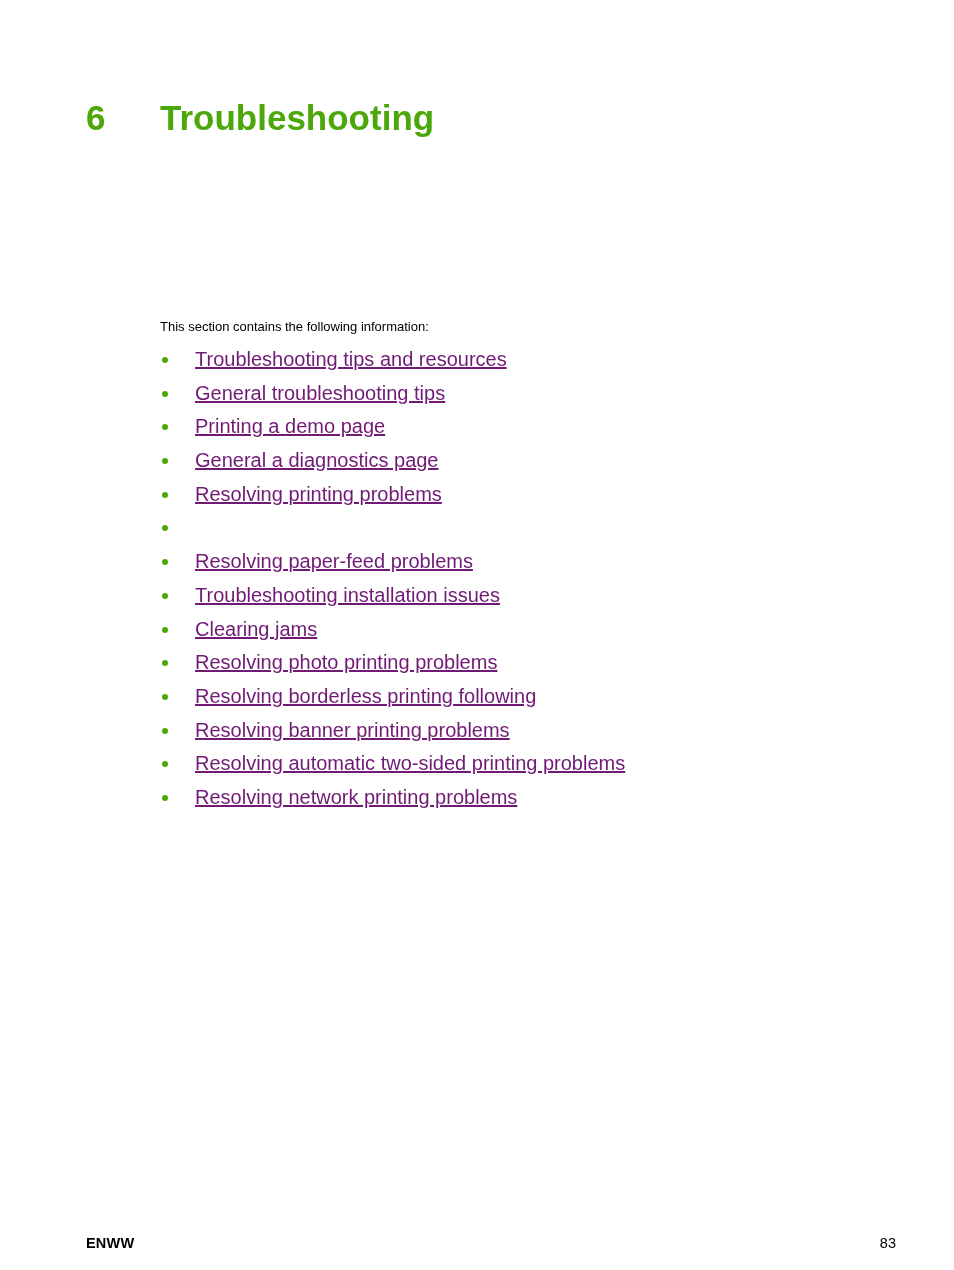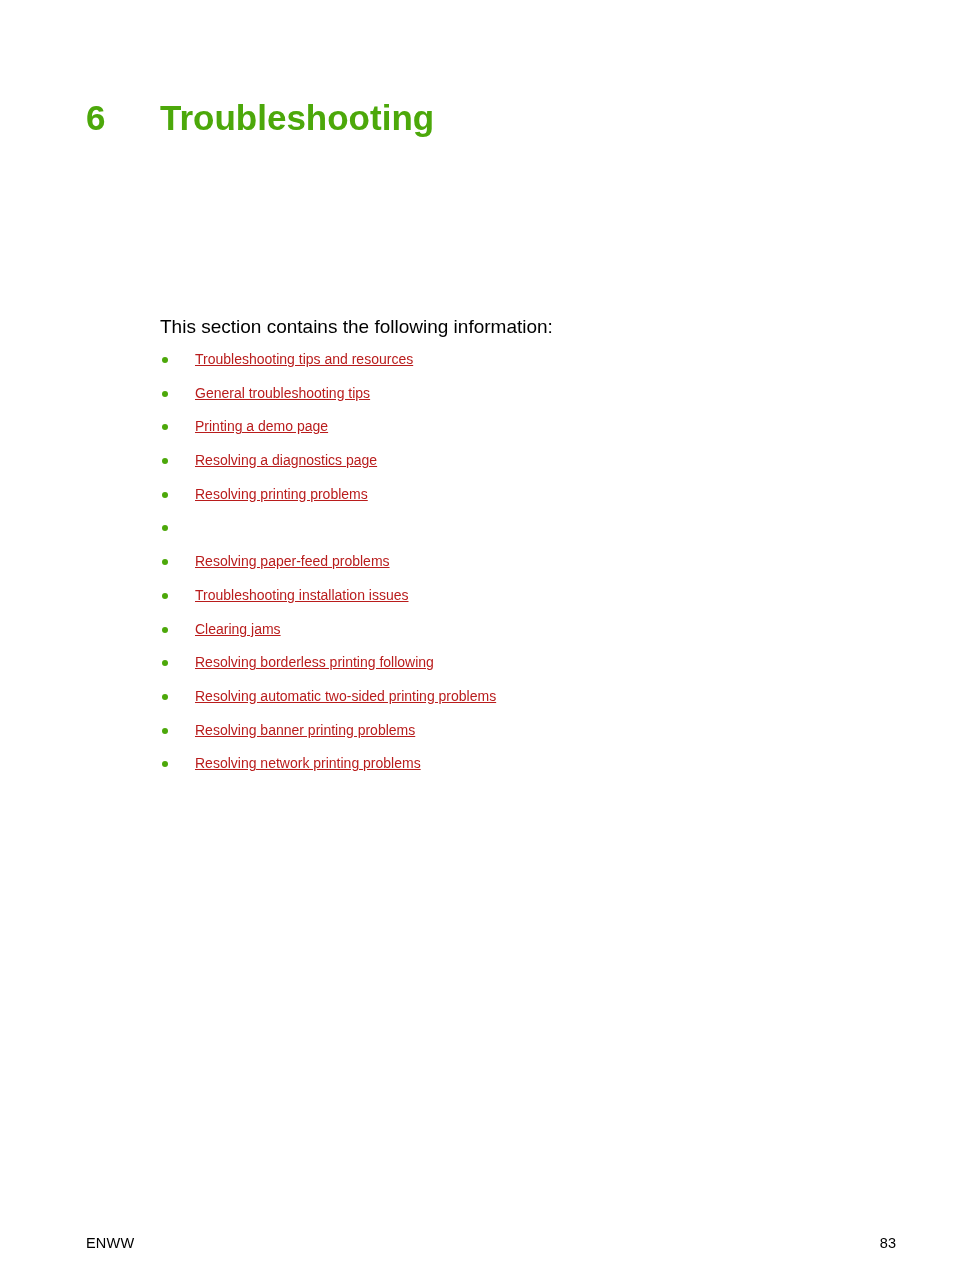--- a/index.html
+++ b/index.html
@@ -44,21 +44,21 @@
   }
   .chapter-title {
     display: inline-block;
   }
 
   
   .intro-paragraph {
     position: absolute;
     left: 160px;
     top: 318px;
-    font-size: 19px;
+    font-size: 13px;
     line-height: 18px;
     color: #000000;
     white-space: nowrap;
   }
 
   
   .toc-list {
     position: absolute;
     left: 160px;
     top: 350px;
@@ -77,22 +77,22 @@
     position: absolute;
     left: 2px;
     top: 7px;
     width: 6px;
     height: 6px;
     border-radius: 50%;
     background: #4CA80A;
     display: block;
   }
   .toc-link {
-    color: #b91c1c;
-    font-size: 14px;
+    color: #701a75;
+    font-size: 20px;
     line-height: 18px;
     text-decoration: underline;
     text-underline-offset: 1px;
     white-space: nowrap;
     display: inline-block;
     cursor: pointer;
   }
 
   
   .footer {
@@ -101,21 +101,21 @@
     right: 58px;
     top: 1190px;
     display: flex;
     justify-content: space-between;
     align-items: baseline;
     font-size: 14.5px;
     line-height: 18px;
     color: #000000;
   }
   .footer-left {
-    font-weight: normal;
+    font-weight: bold;
     letter-spacing: 0.2px;
     margin-top: 44px;
   }
   .footer-right {
     font-weight: normal;
     margin-top: 8px;
   }
 </style>
 </head>
 <body>
@@ -137,21 +137,21 @@
     <li class="toc-item">
       <span class="toc-bullet"></span>
       <a class="toc-link">General troubleshooting tips</a>
     </li>
     <li class="toc-item">
       <span class="toc-bullet"></span>
       <a class="toc-link">Printing a demo page</a>
     </li>
     <li class="toc-item">
       <span class="toc-bullet"></span>
-      <a class="toc-link">Resolving a diagnostics page</a>
+      <a class="toc-link">General a diagnostics page</a>
     </li>
     <li class="toc-item">
       <span class="toc-bullet"></span>
       <a class="toc-link">Resolving printing problems</a>
     </li>
     <li class="toc-item">
       <span class="toc-bullet"></span>
     </li>
     <li class="toc-item">
       <span class="toc-bullet"></span>
@@ -160,29 +160,33 @@
     <li class="toc-item">
       <span class="toc-bullet"></span>
       <a class="toc-link">Troubleshooting installation issues</a>
     </li>
     <li class="toc-item">
       <span class="toc-bullet"></span>
       <a class="toc-link">Clearing jams</a>
     </li>
     <li class="toc-item">
       <span class="toc-bullet"></span>
+      <a class="toc-link">Resolving photo printing problems</a>
+    </li>
+    <li class="toc-item">
+      <span class="toc-bullet"></span>
       <a class="toc-link">Resolving borderless printing following</a>
     </li>
     <li class="toc-item">
       <span class="toc-bullet"></span>
-      <a class="toc-link">Resolving automatic two-sided printing problems</a>
+      <a class="toc-link">Resolving banner printing problems</a>
     </li>
     <li class="toc-item">
       <span class="toc-bullet"></span>
-      <a class="toc-link">Resolving banner printing problems</a>
+      <a class="toc-link">Resolving automatic two-sided printing problems</a>
     </li>
     <li class="toc-item">
       <span class="toc-bullet"></span>
       <a class="toc-link">Resolving network printing problems</a>
     </li>
   </ul>
 
   <div class="footer">
     <span class="footer-left">ENWW</span>
     <span class="footer-right">83</span>

